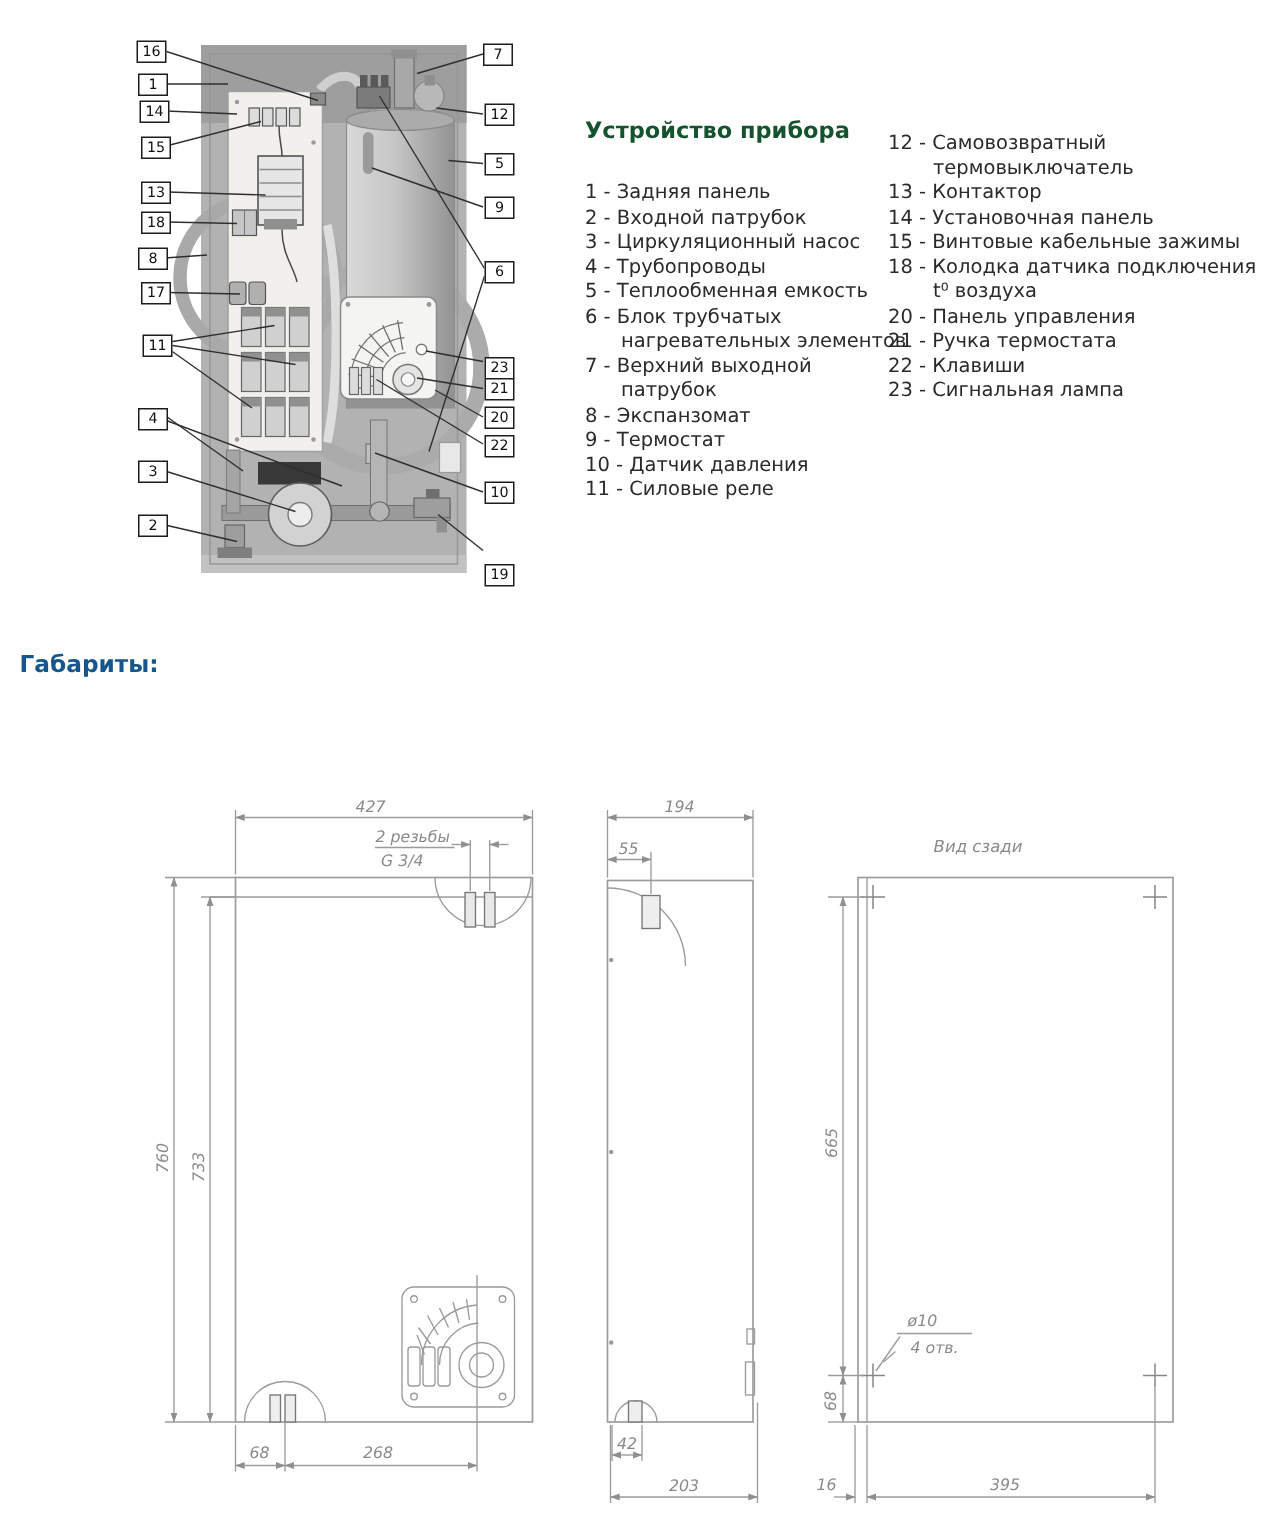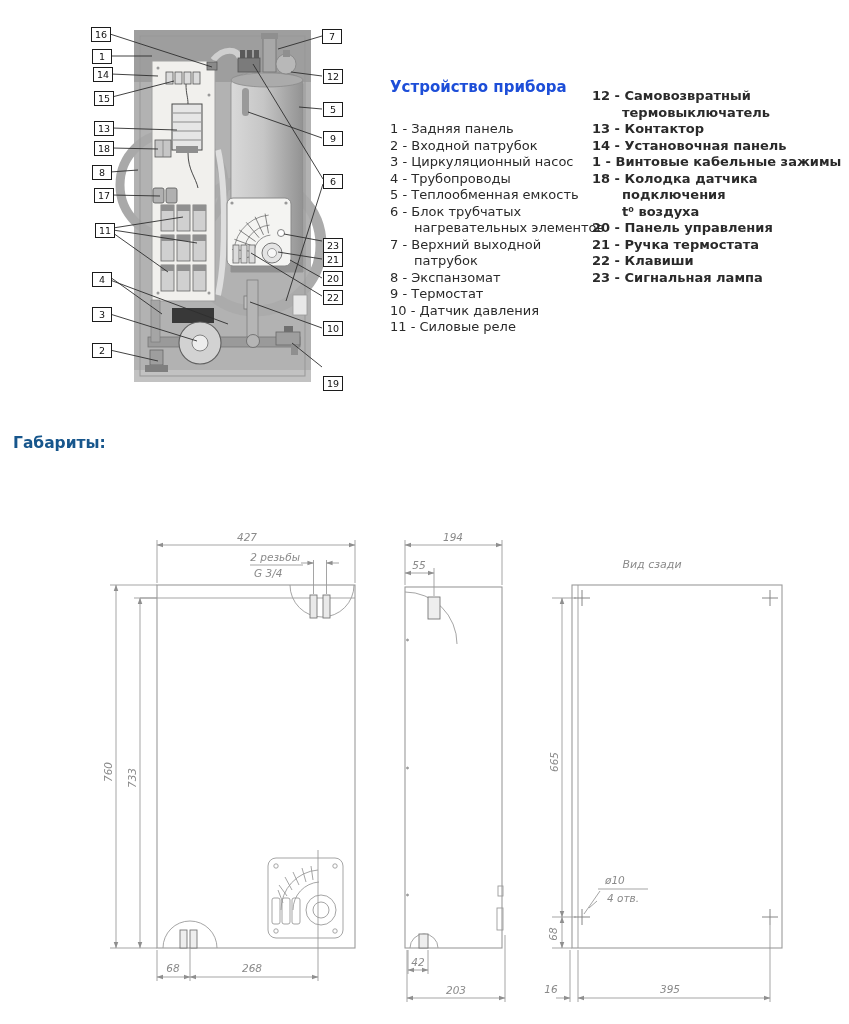--- a/index.html
+++ b/index.html
@@ -1,26 +1,26 @@
 <!DOCTYPE html>
 <html><head>
 <meta charset="utf-8">
 <style>
   html,body{margin:0;padding:0;background:#ffffff;}
   #page{position:relative;width:849px;height:1024px;background:#fff;overflow:hidden;
         font-family:"DejaVu Sans","Liberation Sans",sans-serif;color:#262626;}
   #art{position:absolute;left:0;top:0;width:849px;height:1024px;}
   .co{position:absolute;width:18px;height:13px;border:1.4px solid #1c1c1c;background:#fff;
       font-size:9.5px;line-height:13px;text-align:center;color:#111;z-index:3;}
-  .parts-title{position:absolute;left:390px;top:78px;font-size:15px;font-weight:bold;color:#1d4ed8;}
+  .parts-title{position:absolute;left:390px;top:78px;font-size:15px;font-weight:bold;color:#14532d;}
   .parts-col{position:absolute;font-size:13px;line-height:16.5px;color:#2a2a2a;}
   .parts-col .item{white-space:pre-line;padding-left:24px;text-indent:-24px;}
   #col1{left:390px;top:121px;width:218px;}
   #col2{left:592px;top:88px;width:250px;}
-  #col2 .item{padding-left:30px;text-indent:-30px;font-weight:bold;}
+  #col2 .item{padding-left:30px;text-indent:-30px;}
   .gabarity{position:absolute;left:13px;top:434px;font-size:15.5px;font-weight:bold;}
   .dim-text{font-style:italic;font-size:10.5px;fill:#8a8a8a;font-family:"DejaVu Sans",sans-serif;}
   .view-title{font-style:italic;font-size:11px;fill:#8a8a8a;font-family:"DejaVu Sans",sans-serif;}
 </style>
 </head>
 <body>
 
 <div id="page">
 
   <svg id="art" viewBox="0 0 849 1024">
@@ -391,21 +391,21 @@
     <div class="item">9 - Термостат</div>
     <div class="item">10 - Датчик давления</div>
     <div class="item">11 - Силовые реле</div>
   </div>
 
   <div id="col2" class="parts-col">
     <div class="item">12 - Самовозвратный
 термовыключатель</div>
     <div class="item">13 - Контактор</div>
     <div class="item">14 - Установочная панель</div>
-    <div class="item">1 - Винтовые кабельные зажимы</div>
+    <div class="item">15 - Винтовые кабельные зажимы</div>
     <div class="item">18 - Колодка датчика подключения
 t⁰ воздуха</div>
     <div class="item">20 - Панель управления</div>
     <div class="item">21 - Ручка термостата</div>
     <div class="item">22 - Клавиши</div>
     <div class="item">23 - Сигнальная лампа</div>
   </div>
 
   <div class="gabarity" style="color: rgb(23, 86, 140);">Габариты:</div>
 

